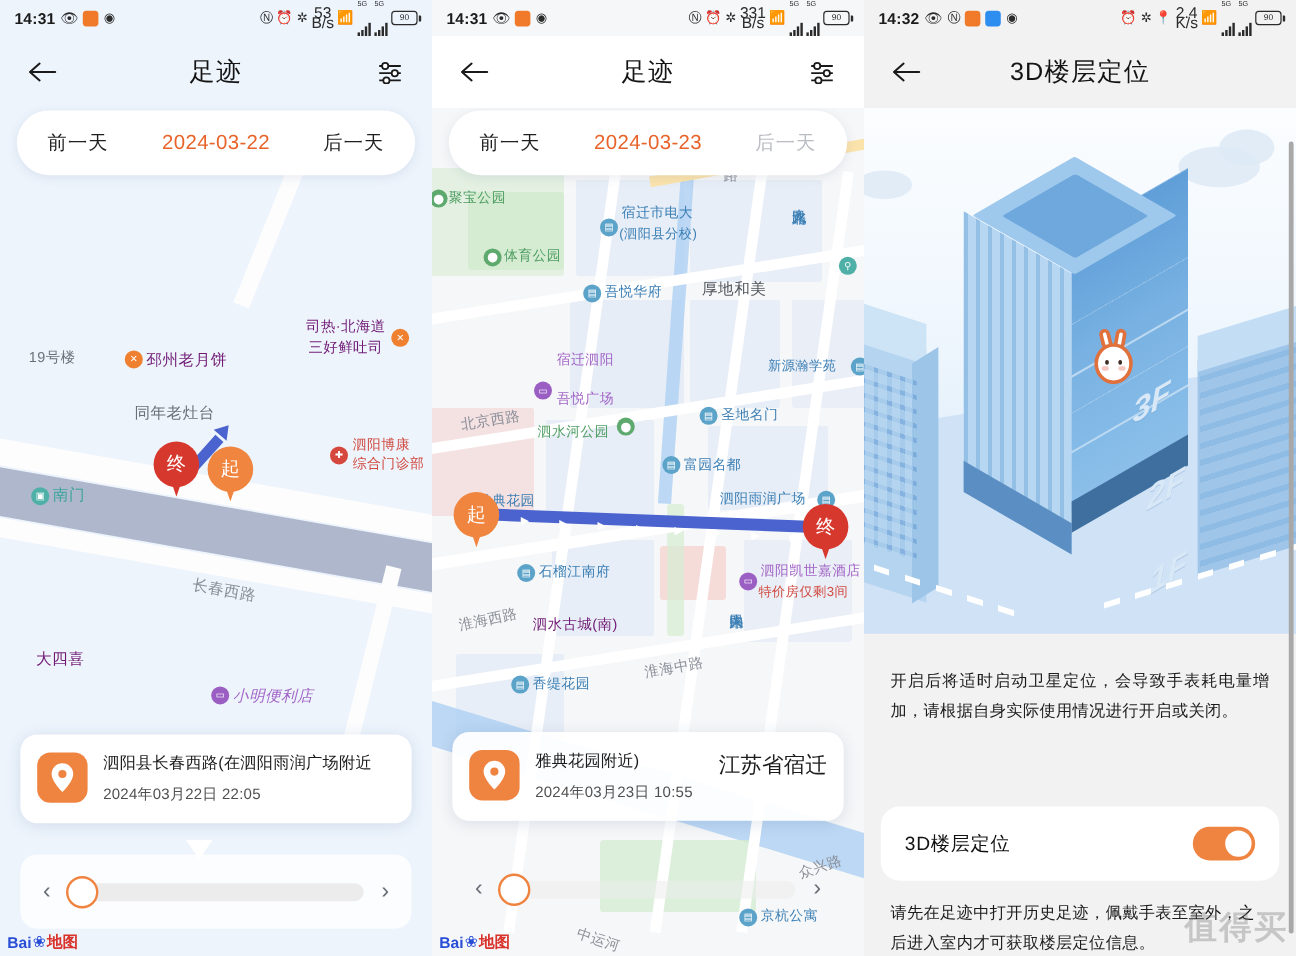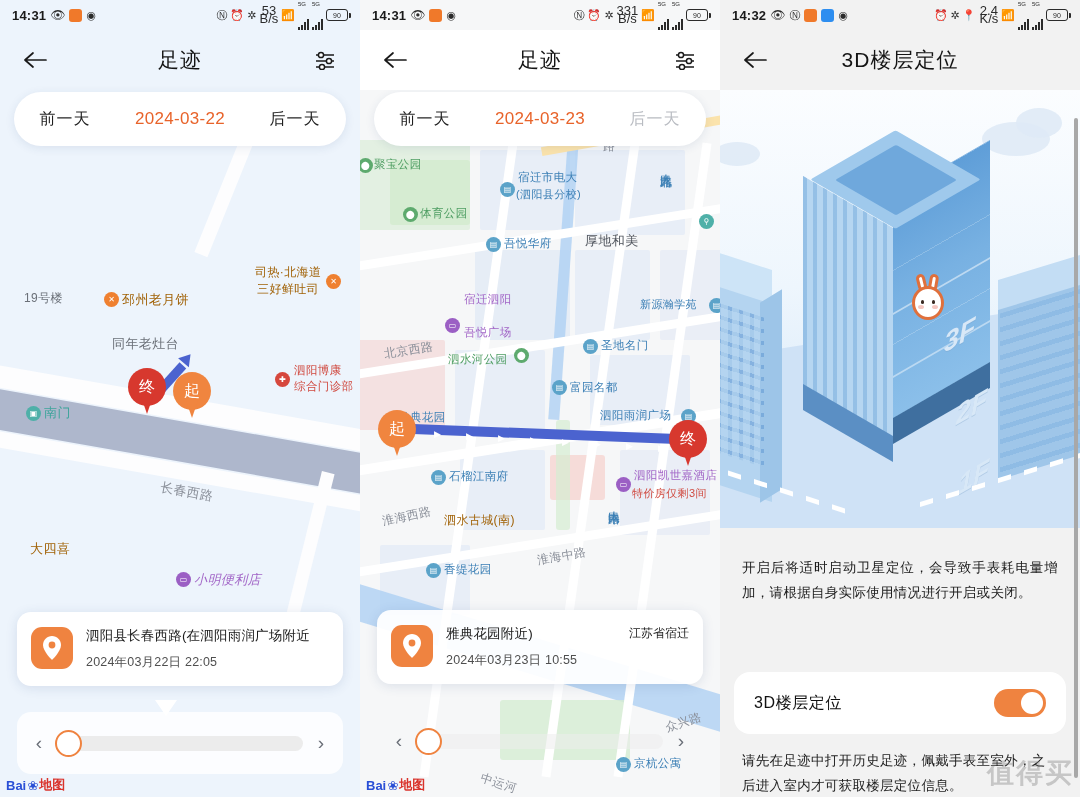--- a/index.html
+++ b/index.html
@@ -54,21 +54,21 @@
   .road-lw { position:absolute; background:#ffffff; }
   .blk { position:absolute; border-radius:2px; }
   .water { position:absolute; background:#a9cdf3; opacity:.75; }
   .green { position:absolute; background:#d6ecd2; border-radius:3px; }
   .pinkish { position:absolute; background:#f6dcd9; border-radius:3px; }
 
   .lbl { position:absolute; font-size:11.5px; white-space:nowrap; letter-spacing:.4px; }
   .lbl-road { color:#8a8f99; }
   .lbl-poi  { color:#3b7fb5; }
   .lbl-grey { color:#6b7078; }
-  .lbl-org  { color:#a16207; }
+  .lbl-org  { color:#701a75; }
   .lbl-pur  { color:#a266c7; }
   .lbl-red  { color:#d0493f; }
   .lbl-green{ color:#4f9e63; }
   .lbl-dark { color:#50555d; }
 
   .poi-ic { position:absolute; width:15px; height:15px; border-radius:50%;
     display:flex; align-items:center; justify-content:center; font-size:8px; color:#fff; }
   .ic-blue{background:#5ba3c9;} .ic-green{background:#5eaa6e;}
   .ic-purple{background:#9b5fc4;} .ic-orange{background:#ef8030;}
   .ic-red{background:#d6473d;} .ic-teal{background:#4fb0a8;}
@@ -87,21 +87,21 @@
 
   
   .infocard { position:absolute; left:17px; right:17px; background:#fff; border-radius:14px;
     padding:15px 14px; display:flex; align-items:flex-start; gap:13px;
     box-shadow:0 2px 12px rgba(40,70,120,.13); z-index:25; }
   .card-ic { width:42px; height:42px; border-radius:11px; background:#ef8340;
     display:flex; align-items:center; justify-content:center; flex:none; }
   .card-txt { flex:1; min-width:0; }
   .card-title { font-size:13.5px; color:#1c1c1c; letter-spacing:.2px; white-space:nowrap; overflow:hidden; }
   .card-sub { font-size:12.5px; color:#4f4f4f; margin-top:9px; letter-spacing:.2px; }
-  .card-right { font-size:12px; color:#1c1c1c; white-space:nowrap; padding-left:6px;text-align:center; }
+  .card-right { font-size:18px; color:#1c1c1c; white-space:nowrap; padding-left:6px;text-align:center; }
   .tail { position:absolute; width:0; height:0; z-index:24;
     border-left:11px solid transparent; border-right:11px solid transparent; border-top:16px solid #fff; }
 
   
   .sliderbar { position:absolute; left:17px; right:17px; height:62px; border-radius:14px;
     background:rgba(255,255,255,.80); display:flex; align-items:center; padding:0 14px; gap:10px; z-index:25; }
   .sl-arrow { font-size:19px; color:#6a6f78; cursor:pointer; width:16px; text-align:center; }
   .sl-track { flex:1; height:15px; background:#ececec; border-radius:8px; position:relative; }
   .sl-knob { position:absolute; left:-2px; top:-6px; width:27px; height:27px; border-radius:50%;
     background:#fff; border:2px solid #ef8340; }

